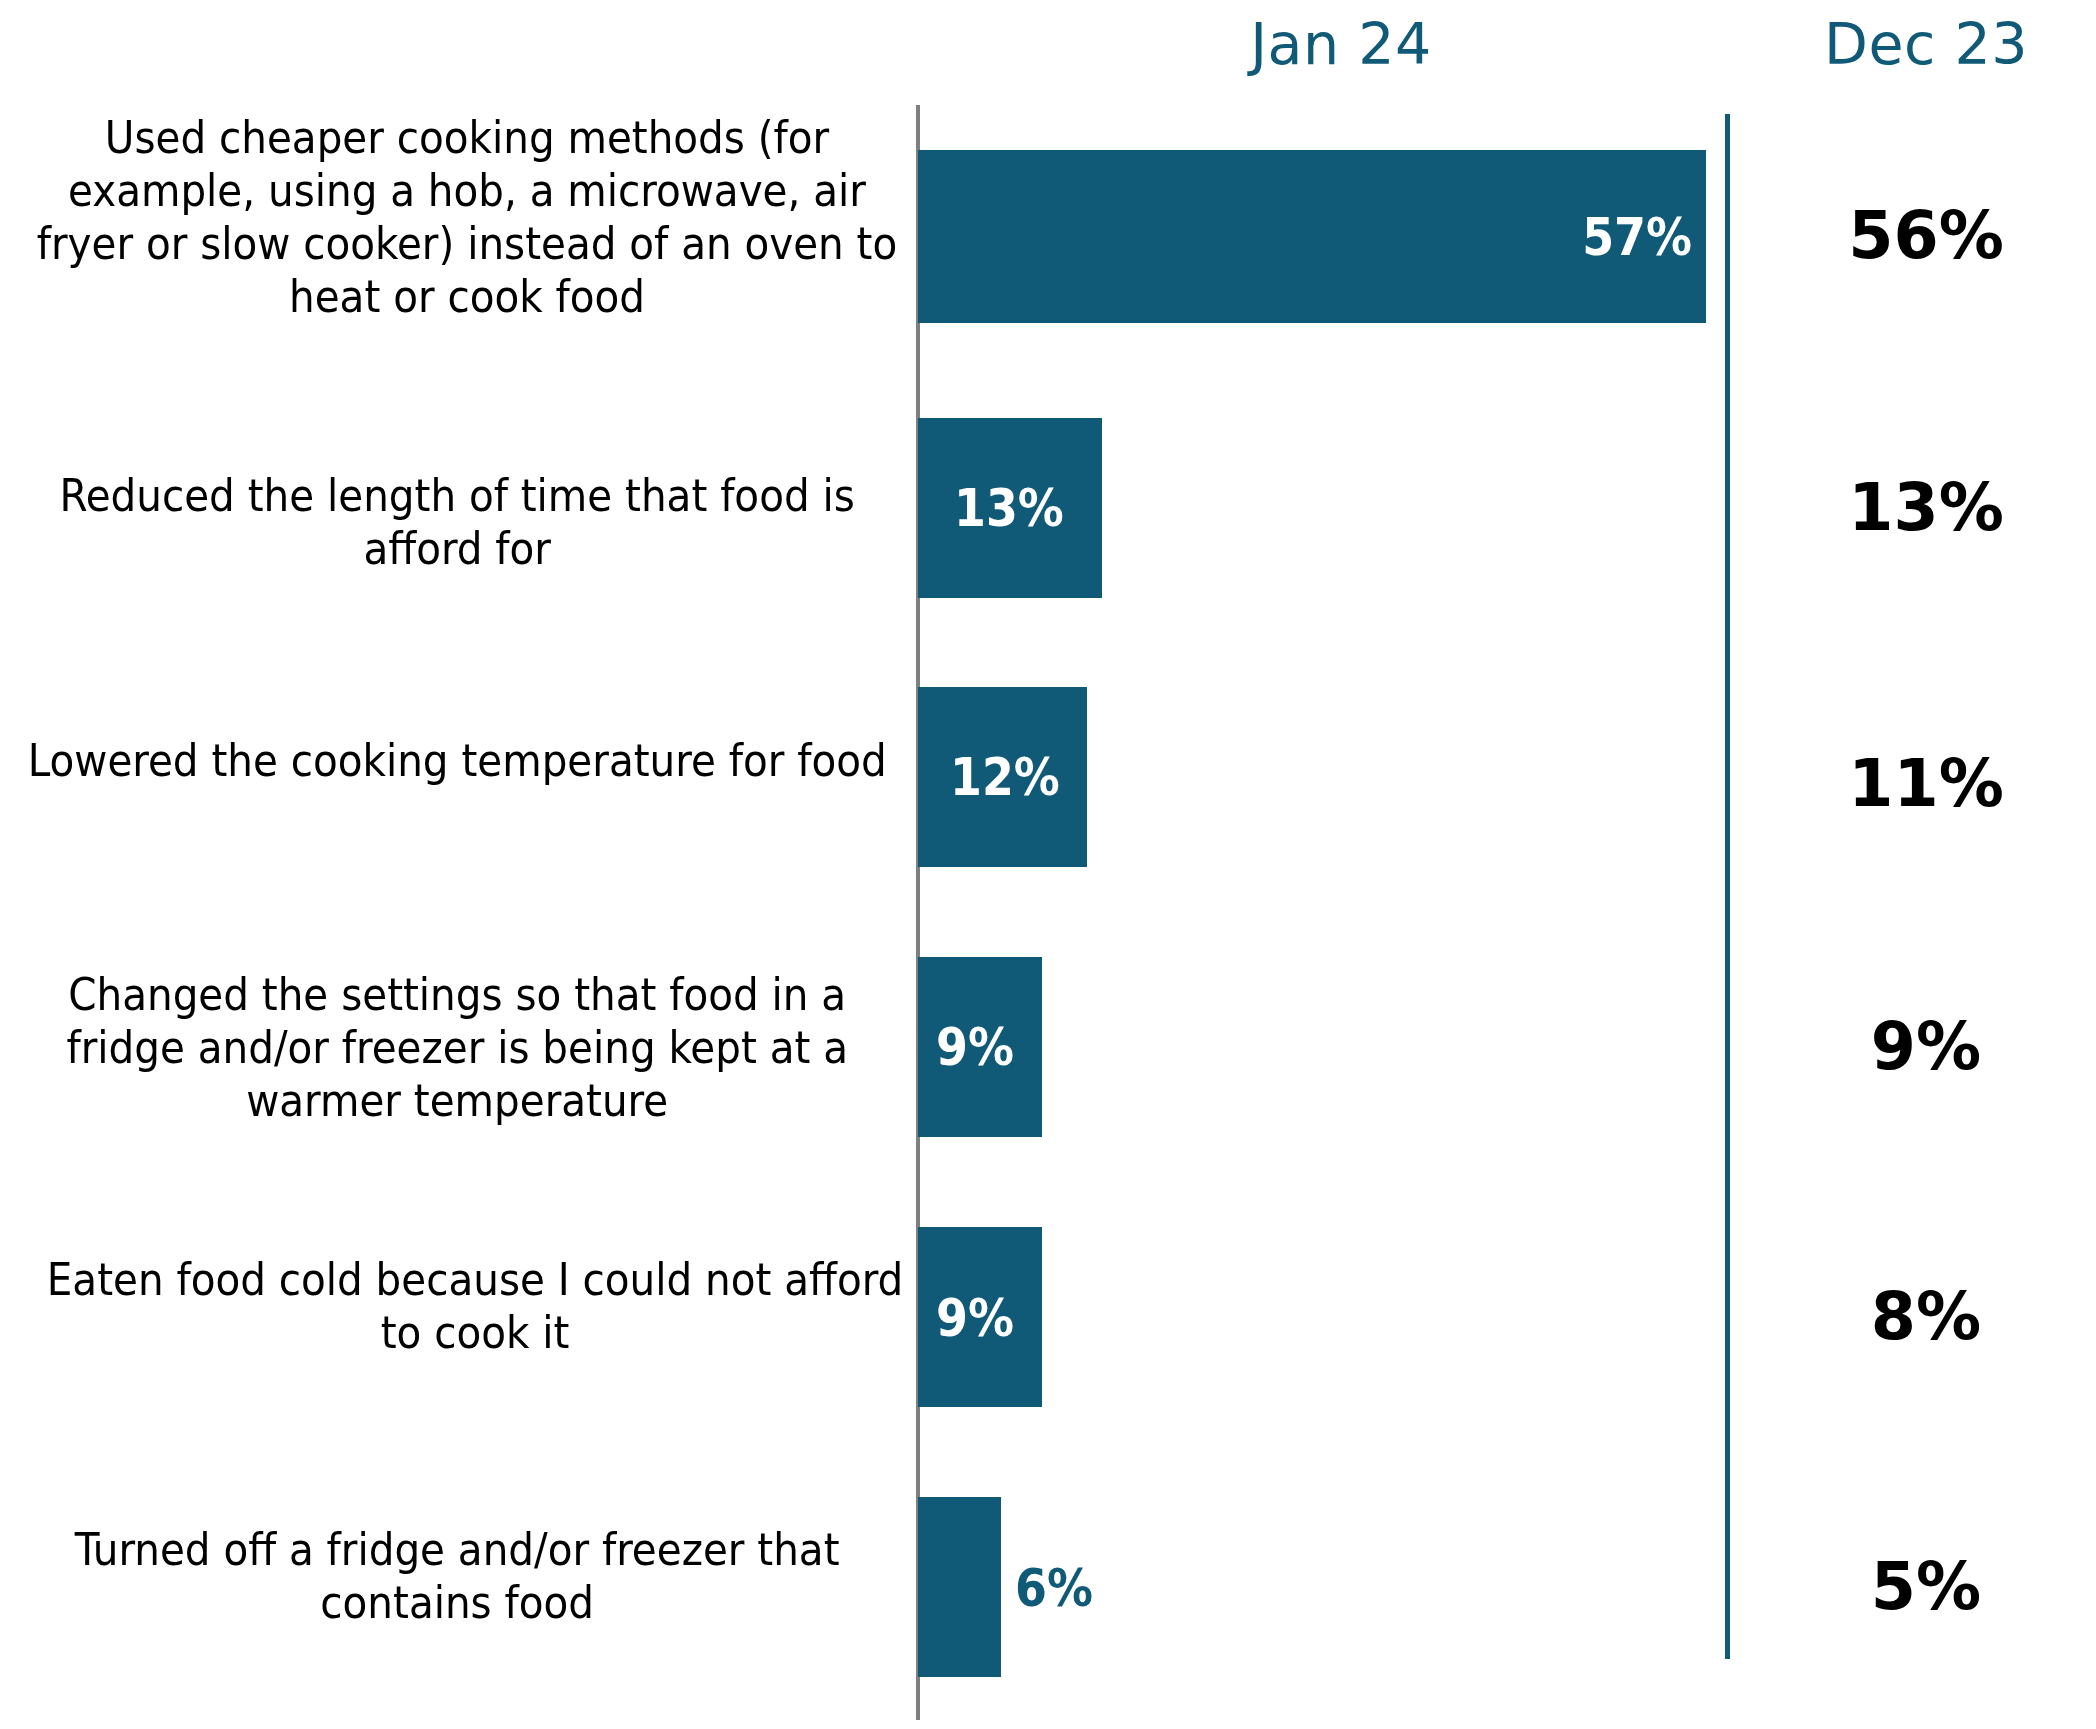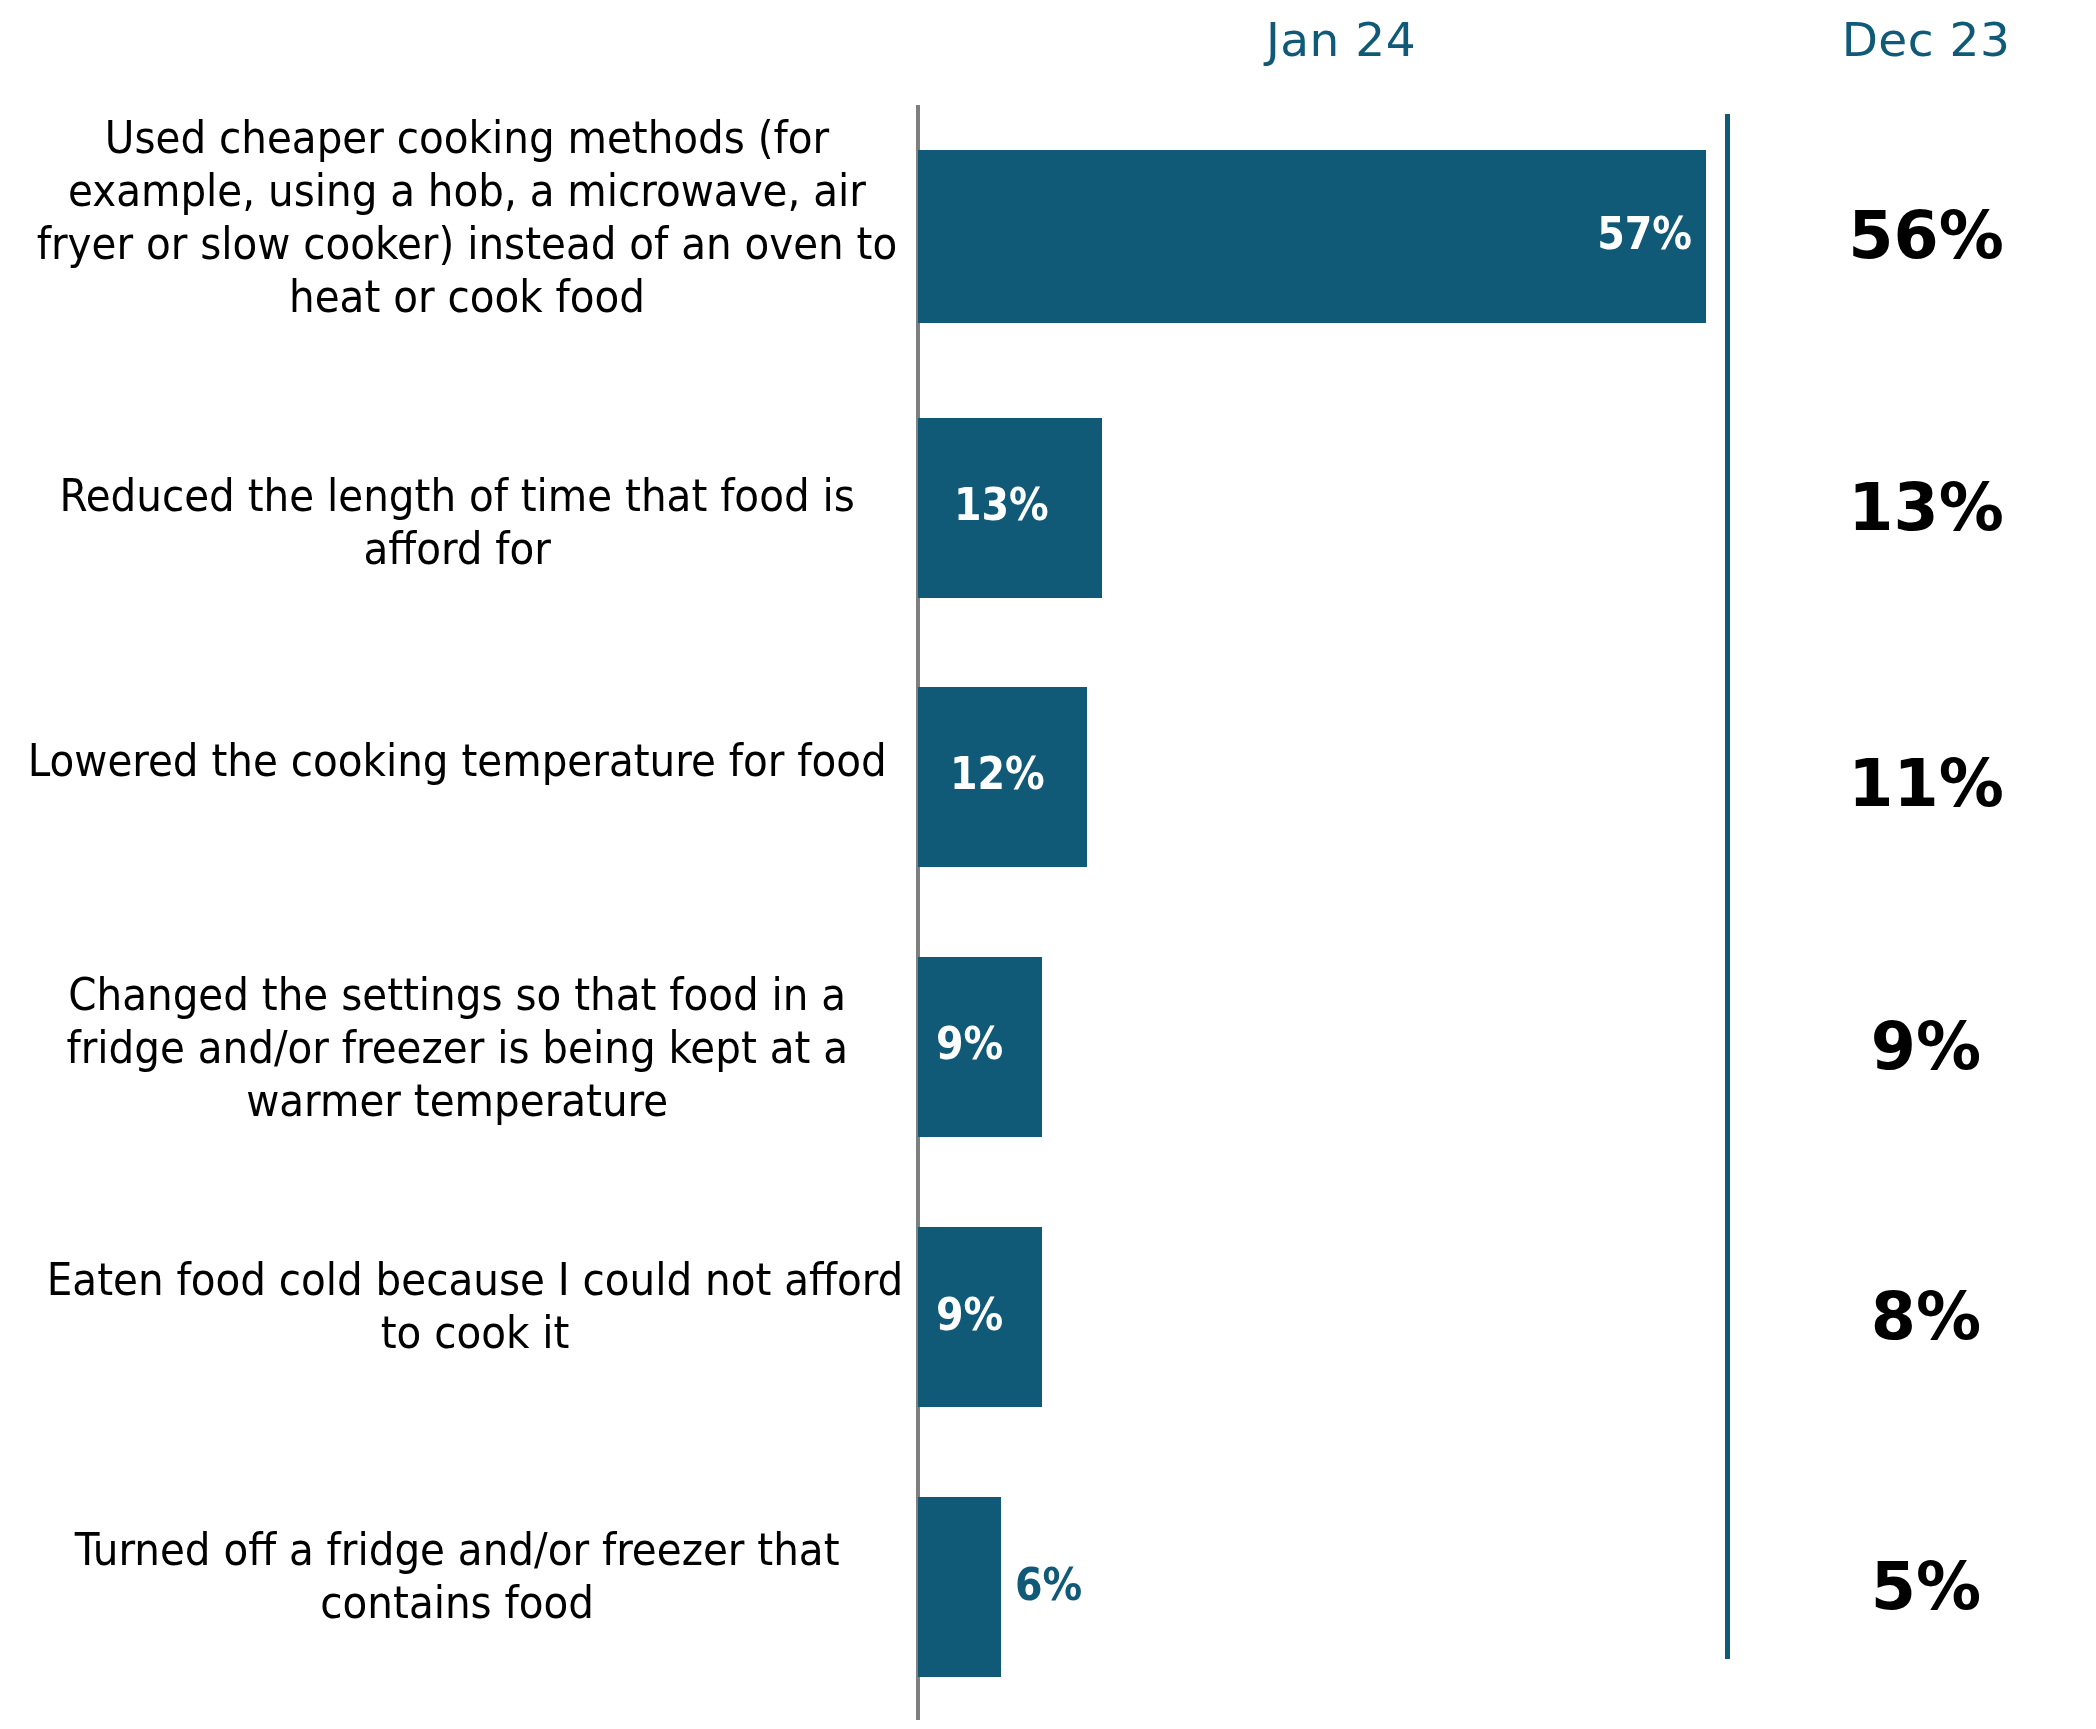--- a/index.html
+++ b/index.html
@@ -21,21 +21,21 @@
     width: 2096px;
     height: 1729px;
   }
 
   
   .col-header {
     position: absolute;
     color: #105a78;
     font-family: "DejaVu Sans", sans-serif;
     font-weight: 400;
-    font-size: 47px;
+    font-size: 57px;
     line-height: 1;
     letter-spacing: 0.5px;
     white-space: nowrap;
   }
   #header-jan24 {
     left: 1161px;
     top: 16px;
     width: 360px;
     text-align: center;
   }
@@ -88,21 +88,21 @@
     position: absolute;
     left: 918px;
     background: #105a78;
   }
 
   .bar-value {
     position: absolute;
     font-family: "DejaVu Sans Condensed", "Liberation Sans Narrow", "DejaVu Sans", sans-serif;
     font-stretch: condensed;
     font-weight: 700;
-    font-size: 44px;
+    font-size: 51px;
     line-height: 1;
     white-space: nowrap;
   }
   .bar-value.inside {
     color: #ffffff;
   }
   .bar-value.outside {
     color: #105a78;
   }
 

